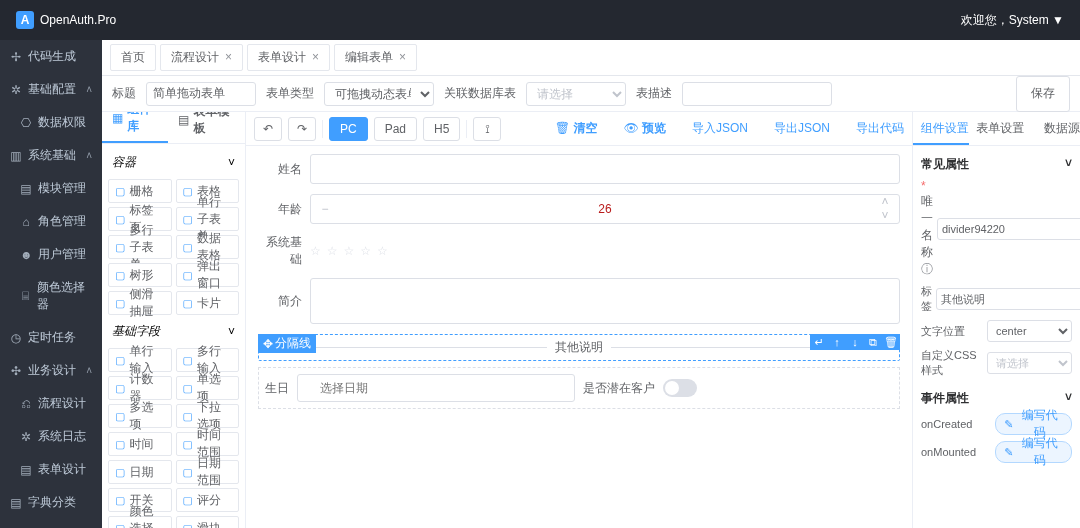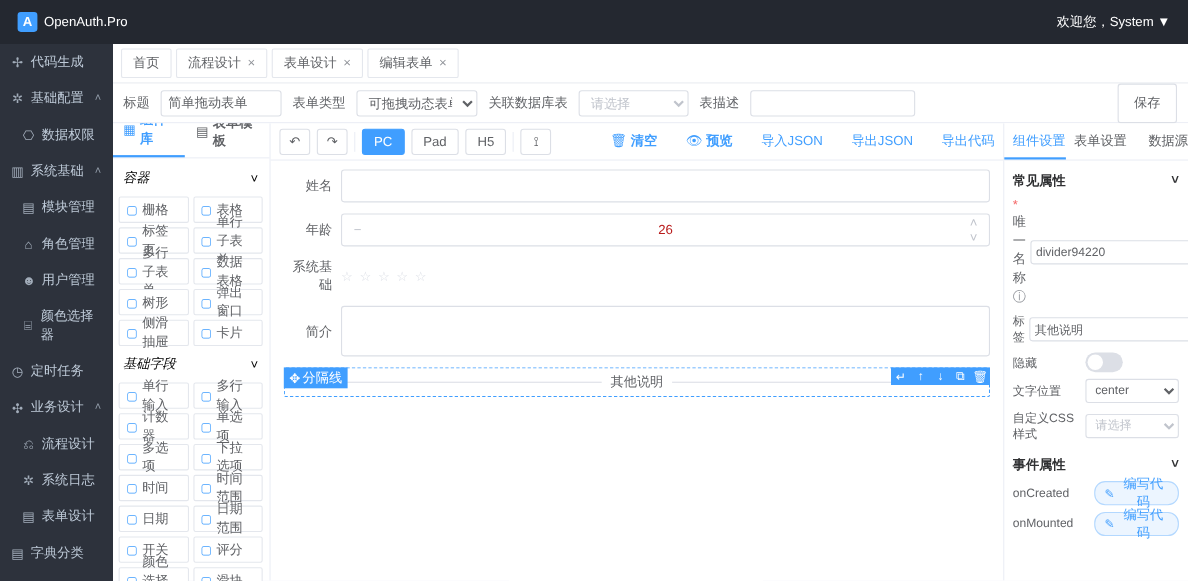--- a/index.html
+++ b/index.html
@@ -352,20 +352,30 @@
               <span>⧉</span>
               <span>🗑</span>
             </span>
             <div class="divider-line">
                 <hr>
                 <span>其他说明</span>
                 <hr>
               </div>
           </div>
 
+          <div class="trow">
+            <div class="tcell">
+              <label>生日</label>
+              <input style="padding-left: 22px;" placeholder="选择日期">
+            </div>
+            <div class="tcell">
+              <label>是否潜在客户</label>
+              <div class="switch"></div>
+            </div>
+          </div>
         </div>
       </div>
 
       <div class="insp">
         <div class="insp-tabs">
           <span class="act">组件设置</span>
           <span>表单设置</span>
           <span>数据源</span>
         </div>
         <div class="insp-body">
@@ -375,24 +385,20 @@
             </div>
           <div class="prow">
               <label><span class="req">*</span><span>唯一名称</span> <span style="color:#909399">ⓘ</span></label>
               <input value="divider94220" style="">
             </div>
           <div class="prow">
               <label>标签</label>
               <input value="其他说明" style="">
             </div>
           <div class="prow">
-              <label>隐藏</label>
-              <div class="switch"></div>
-            </div>
-          <div class="prow">
               <label>文字位置</label>
               <select><option>center</option></select>
             </div>
           <div class="prow">
               <label>自定义CSS样式</label>
               <select style="color:#c0c4cc"><option>请选择</option></select>
             </div>
           <div class="sec-h" style="margin-top:6px">
               <span>事件属性</span>
               <span>˅</span>

